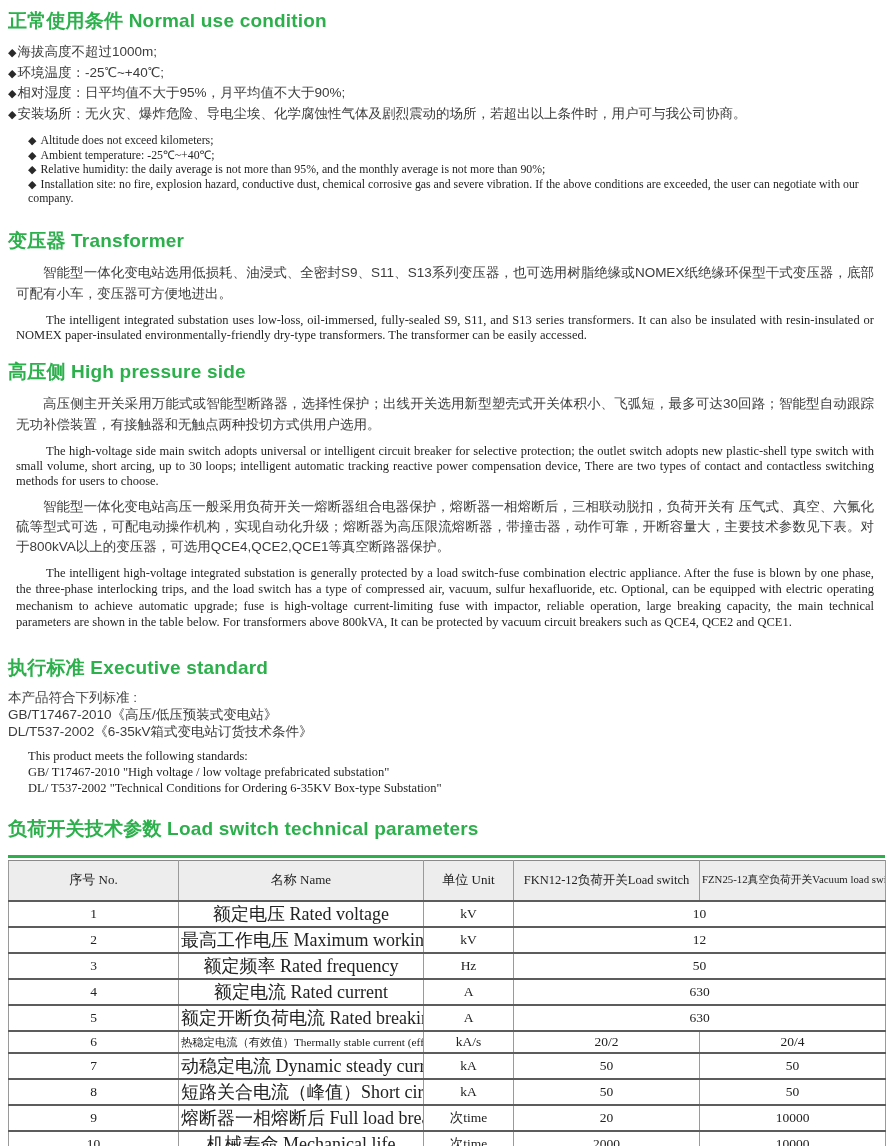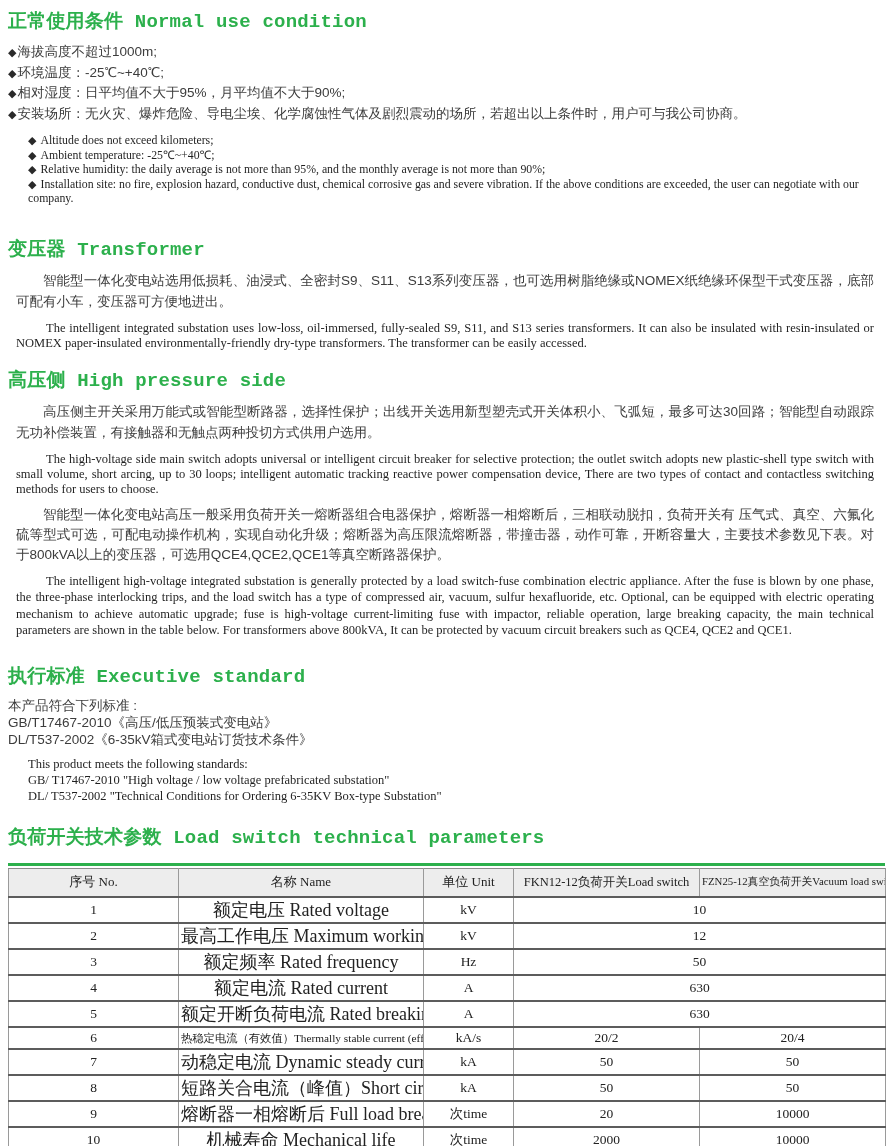--- a/index.html
+++ b/index.html
@@ -11,25 +11,25 @@
     padding: 6px 8px 0 8px;
     overflow: hidden;
     font-family: "Liberation Sans", sans-serif;
   }
   .h-title {
     color: var(--accent, #2cb04c);
     font-size: 19px;
     font-weight: bold;
     margin: 0;
     letter-spacing: 0.2px;
-    font-family: Liberation Mono, monospace;
+    font-family: Liberation Sans, sans-serif;
   }
   
   #t-normal   { margin: 2px 0 8px 0; }
-  #t-transformer { margin: 30px 0 6px 0; }
+  #t-transformer { margin: 22px 0 6px 0; }
   #t-high     { margin: 16px 0 6px 0; }
   #t-low      { margin: 18px 0 6px 0; }
   #t-exec     { margin: 24px 0 8px 0; }
   #t-loadsw   { margin: 20px 0 13px 0; }
 
   .cn { color: #3c3c3c; font-size: 13.5px; font-family: "Liberation Sans", sans-serif; }
   .en { color: #1f1f1f; font-size: 12.5px; font-family: "Liberation Serif", serif; margin-left: 20px; }
 
   .cn-bullet { line-height: 19.5px; }
   .en-bullet { line-height: 14.5px; font-size: 11.8px; }
@@ -56,21 +56,21 @@
     border-bottom: 2px solid #5c5c5c;
     text-align: center;
     vertical-align: middle;
     font-family: "Liberation Serif", serif;
     color: #222222;
     font-weight: normal;
     padding: 0 2px;
     overflow: hidden;
     white-space: nowrap;
   }
-  th { background: #ededed; height: 29px; font-size: 13px; border-top: 1px solid #8a8a8a; }
+  th { background: #ededed; height: 41px; font-size: 13px; border-top: 1px solid #8a8a8a; }
   td { height: 22px; font-size: 13.5px; }
   th.h-fkn { font-size: 12.5px; }
   th.h-fzn { font-size: 10.8px; }
   td.nm { font-size: 18px; }
   td.nm.sm { font-size: 11.3px; }
   td.nm.xs { font-size: 9.6px; }
 </style>
 </head>
 <body>
 

